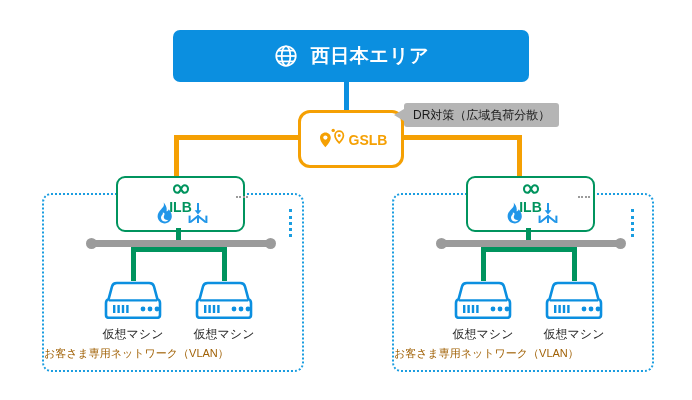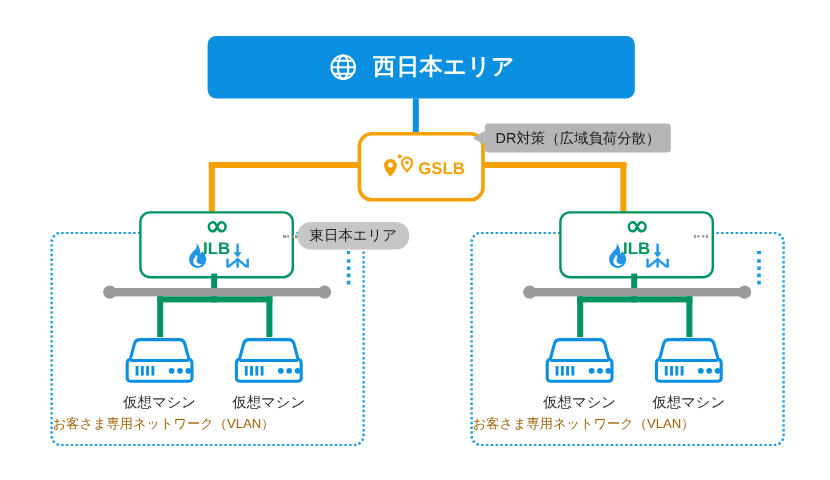--- a/index.html
+++ b/index.html
@@ -180,23 +180,20 @@
             <rect x="1.6" y="13.6" width="2" height="7.4"></rect>
             <rect x="18.4" y="13.6" width="2" height="7.4"></rect>
             <rect x="10" y="13.4" width="2" height="7.6"></rect>
           </g>
         </svg>
       </span>
     </div>
   </div>
 
   <div class="abs dotted-h" style="left:236px;top:196px;"></div>
-  <div class="abs area-pill area-pill-left">
-    <span class="area-pill-text">東日本エリア</span>
-  </div>
   <div class="abs" style="left:289px;top:209px;width:0;height:28px;border-left:3px dotted #1a9de0;"></div>
 
   <div class="line-green abs" style="left:176px;top:228px;width:5px;height:24px;"></div>
 
   <div class="dot-gray abs" style="left:86px;top:238px;"></div>
   <div class="line-gray abs" style="left:91px;top:240px;width:180px;height:7px;"></div>
   <div class="dot-gray abs" style="left:265px;top:238px;"></div>
 
   <div class="line-green abs" style="left:131px;top:247px;width:96px;height:5px;"></div>
   <div class="line-green abs" style="left:131px;top:247px;width:5px;height:34px;"></div>

